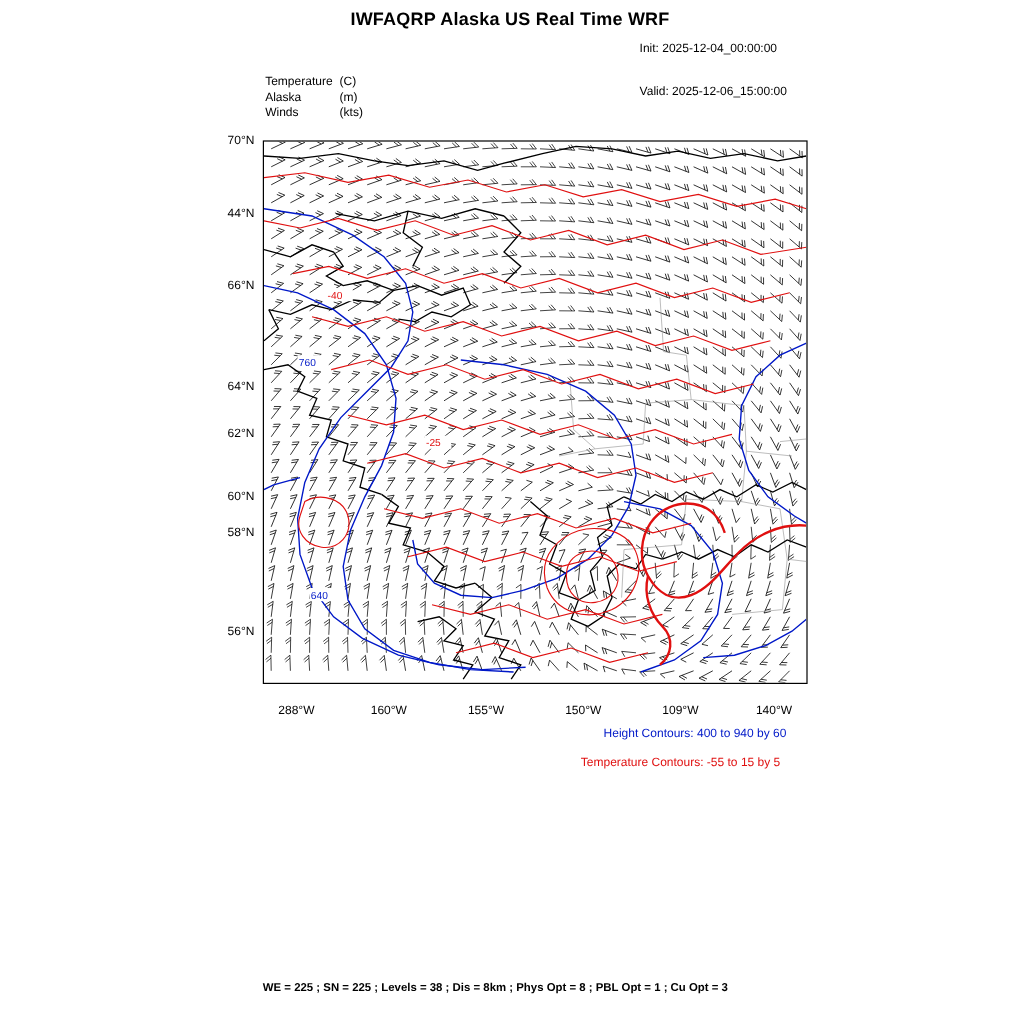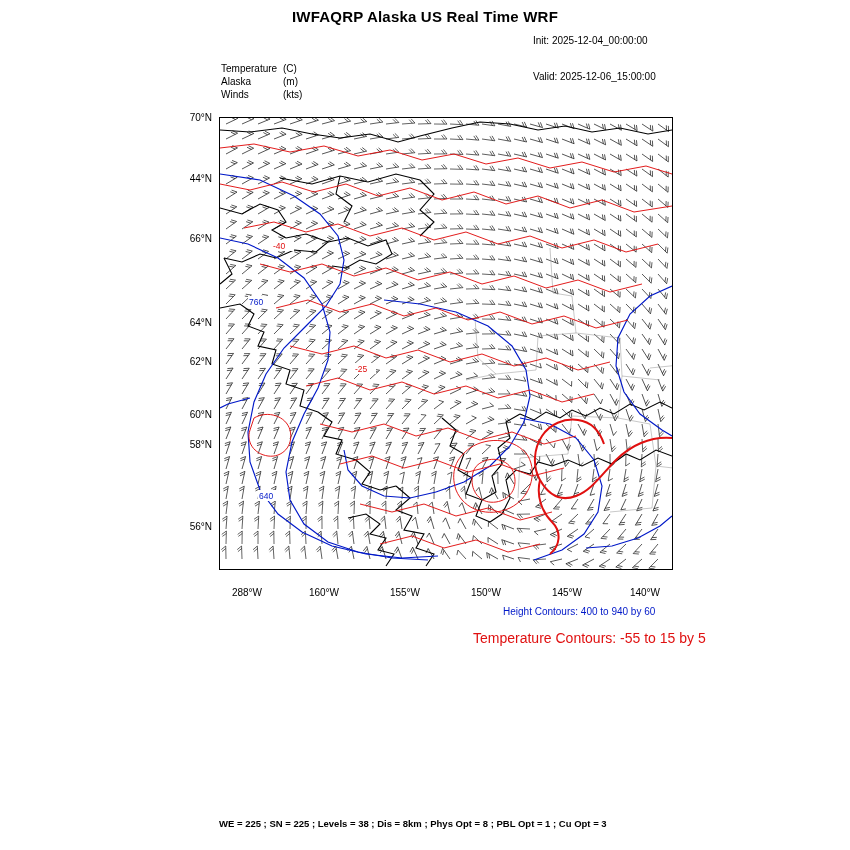--- a/index.html
+++ b/index.html
@@ -49,22 +49,22 @@
     font-size:10px;
     text-align:center;
     width:60px;
   }
   #legend-h{
     left:503px;top:606px;
     font-size:10px;
     color:#0018c8;
   }
   #legend-t{
-    left:473px;top:630px;
-    font-size:14px;
+    left:484px;top:630px;
+    font-size:10px;
     color:#e01010;
   }
   #footer{
     left:219px;top:818px;
     font-size:9.5px;font-weight:bold;
     line-height:12px;
   }
 </style>
 </head>
 <body>
@@ -96,21 +96,21 @@
 <div class="abs ylab" style="left:168px;top:293px;margin-top:24px;">64°N</div>
 <div class="abs ylab" style="left:168px;top:356px;">62°N</div>
 <div class="abs ylab" style="left:168px;top:409px;">60°N</div>
 <div class="abs ylab" style="left:168px;top:439px;">58°N</div>
 <div class="abs ylab" style="left:168px;top:521px;">56°N</div>
 
 <div class="abs xlab" style="left:217px;top:587px;">288°W</div>
 <div class="abs xlab" style="left:294px;top:587px;">160°W</div>
 <div class="abs xlab" style="left:375px;top:587px;">155°W</div>
 <div class="abs xlab" style="left:456px;top:587px;">150°W</div>
-<div class="abs xlab" style="left:537px;top:587px;">145°W</div>
+<div class="abs xlab" style="left:537px;top:587px;">109°W</div>
 <div class="abs xlab" style="left:615px;top:587px;">140°W</div>
 
 <div id="plot-frame" class="abs">
 <svg id="plot-svg" width="452" height="451" viewBox="0 0 452 451" xmlns="http://www.w3.org/2000/svg">
   <defs>
 
     <g id="barb">
       <line x1="0" y1="0" x2="13" y2="0" stroke="#000" stroke-width="0.6"></line>
       <line x1="13" y1="0" x2="9.5" y2="-4.5" stroke="#000" stroke-width="0.6"></line>
       <line x1="10.5" y1="0" x2="7.5" y2="-3.8" stroke="#000" stroke-width="0.6"></line>

